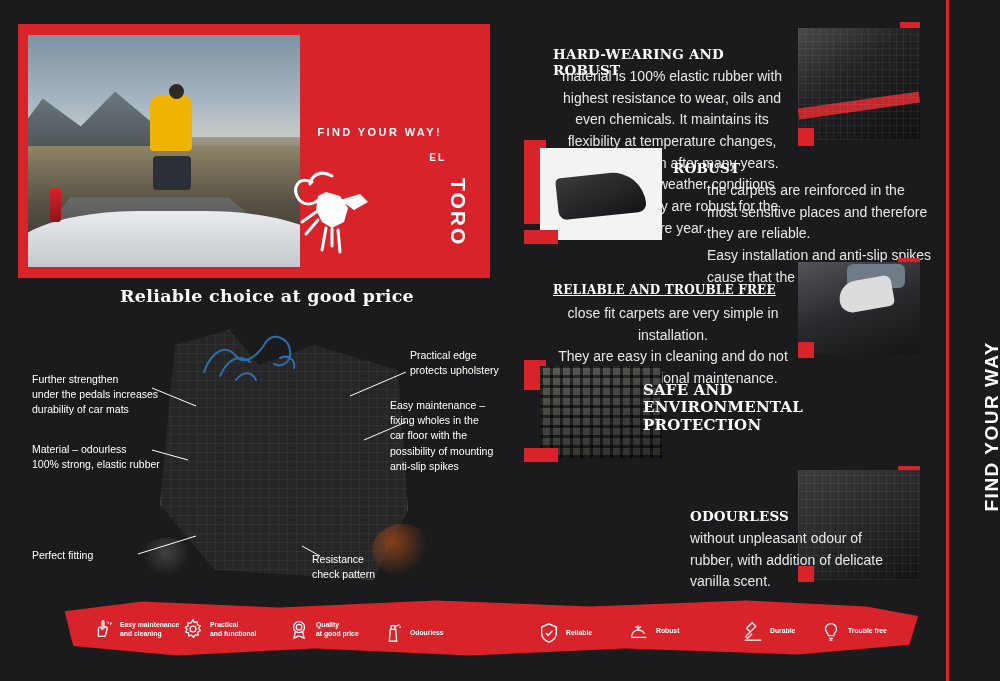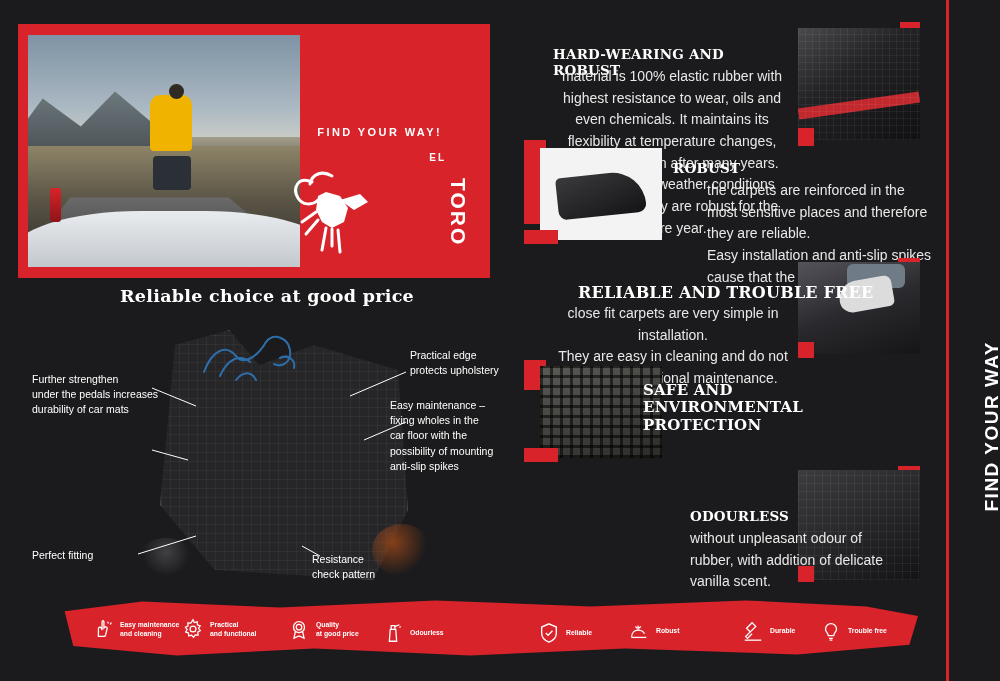--- a/index.html
+++ b/index.html
@@ -310,20 +310,24 @@
     </div>
     <div class="callout r" style="left:390px; top:38px; width:110px;">
       <span style="white-space:pre-line">Practical edge
 protects upholstery</span>
     </div>
     <div class="callout l" style="left:12px; top:62px; width:130px;">
       <span style="white-space:pre-line">Further strengthen
 under the pedals increases
 durability of car mats</span>
     </div>
+    <div class="callout l" style="left:12px; top:132px; width:135px;">
+      <span style="white-space:pre-line">Material – odourless
+100% strong, elastic rubber</span>
+    </div>
     <div class="callout l" style="left:12px; top:238px; width:130px;">
       <span style="white-space:pre-line">Perfect fitting</span>
     </div>
     <div class="callout l" style="left:292px; top:242px; width:110px;">
       <span style="white-space:pre-line">Resistance
 check pattern</span>
     </div>
   </div>
 
   <div class="red-frame" style="left:900px; top:22px; width:20px; height:20px;"></div>
@@ -346,21 +350,21 @@
   <div class="sec-body" style="position:absolute; left:673px; top:180px; width:230px; white-space:pre-line;margin-left:34px;">the carpets are reinforced in the most sensitive places and therefore they are reliable.
 Easy installation and anti-slip spikes cause that the mats are very safe.</div>
 
   <div class="red-frame" style="left:898px; top:258px; width:22px; height:28px;"></div>
   <div class="photo ph-cabin" style="left:798px; top:262px; width:122px; height:92px;">
     <div class="ph-pant"></div>
     <div class="ph-shoe"></div>
   </div>
   <div class="red-frame" style="left:798px; top:342px; width:16px; height:16px;"></div>
 
-  <div class="sec-title" style="position:absolute; left:578px; top:283px; font-size:16px;">RELIABLE AND TROUBLE FREE</div>
+  <div class="sec-title" style="position:absolute; left:553px; top:283px; font-size:12px;text-decoration:underline;">RELIABLE AND TROUBLE FREE</div>
   <div class="sec-body" style="position:absolute; left:553px; top:303px; width:240px; text-align:center; white-space:pre-line;">close fit carpets are very simple in installation.
 They are easy in cleaning and do not need any additional maintenance.</div>
 
   <div class="red-frame" style="left:524px; top:360px; width:22px; height:30px;"></div>
   <div class="photo ph-grid" style="left:540px; top:366px; width:122px; height:92px;"></div>
   <div class="red-frame" style="left:524px; top:448px; width:34px; height:14px;"></div>
 
   <div class="sec-title" style="position:absolute; left:643px; top:382px; width:232px; font-size:15px; line-height:1.15;">SAFE AND ENVIRONMENTAL PROTECTION</div>
 
   <div class="red-frame" style="left:898px; top:466px; width:22px; height:28px;"></div>

